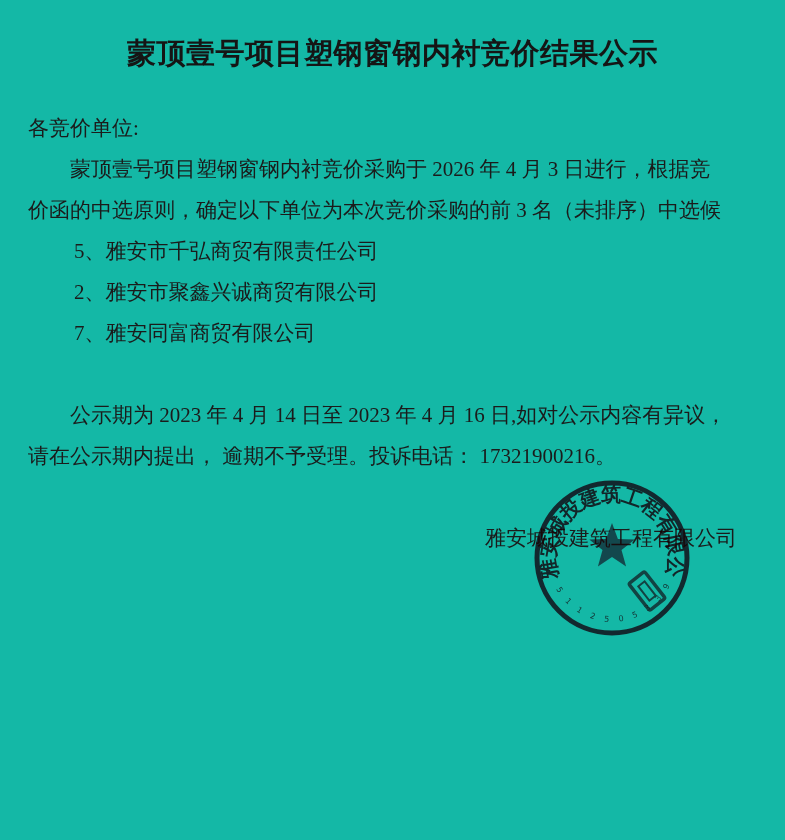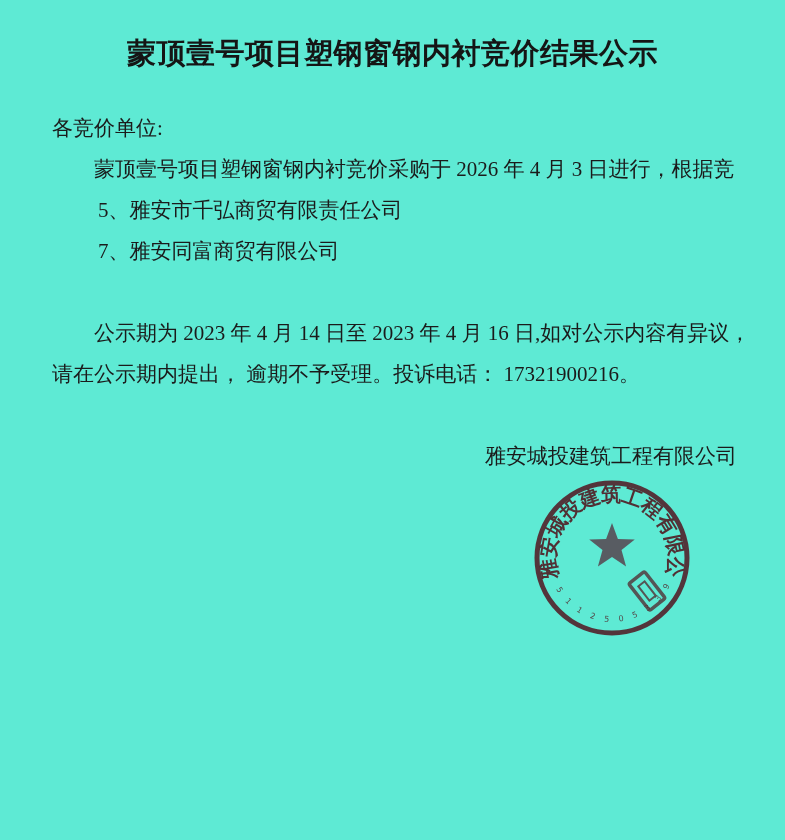--- a/index.html
+++ b/index.html
@@ -1,39 +1,39 @@
 <!DOCTYPE html>
 <html><head>
 <meta charset="utf-8">
 <style>
   html, body { margin: 0; padding: 0; background: #e9e9e9; }
   .page {
     position: relative;
     width: 785px;
     height: 840px;
     margin: 0 auto;
-    background: #5eead4;
+    background: #14b8a6;
     overflow: hidden;
     color: #1b1b1b;
     font-family: "Liberation Serif", "DejaVu Serif", serif;
   }
   .title {
     margin: 0;
     padding-top: 34px;
     height: 38px;
     line-height: 38px;
     text-align: center;
     font-family: "Liberation Sans", "DejaVu Sans", sans-serif;
     font-weight: 700;
     font-size: 29px;
     letter-spacing: 0.5px;
     color: #151515;
   }
   .body {
-    margin: 36px 38px 0 52px;
+    margin: 36px 38px 0 28px;
   }
   .line {
     height: 41px;
     line-height: 41px;
     font-size: 21px;
     white-space: nowrap;
   }
   .indent { text-indent: 42px; }
   .bidder { padding-left: 46px; }
   .sig { text-align: right; padding-right: 10px; }
@@ -66,22 +66,24 @@
 </head>
 <body>
 
 <div class="page">
 
   <h1 class="title">蒙顶壹号项目塑钢窗钢内衬竞价结果公示</h1>
 
   <div class="body">
     <div class="line">各竞价单位:</div>
     <div class="line indent">蒙顶壹号项目塑钢窗钢内衬竞价采购于 2026 年 4 月 3 日进行，根据竞</div>
+    <div class="line">价函的中选原则，确定以下单位为本次竞价采购的前 3 名（未排序）中选候</div>
 
     <div class="line bidder">5、雅安市千弘商贸有限责任公司</div>
+    <div class="line bidder">2、雅安市聚鑫兴诚商贸有限公司</div>
     <div class="line bidder">7、雅安同富商贸有限公司</div>
 
     <div class="line"></div>
 
     <div class="line indent">公示期为 2023 年 4 月 14 日至 2023 年 4 月 16 日,如对公示内容有异议，</div>
     <div class="line">请在公示期内提出， 逾期不予受理。投诉电话： 17321900216。</div>
 
     <div class="line"></div>
 
     <div class="line sig">雅安城投建筑工程有限公司</div>

